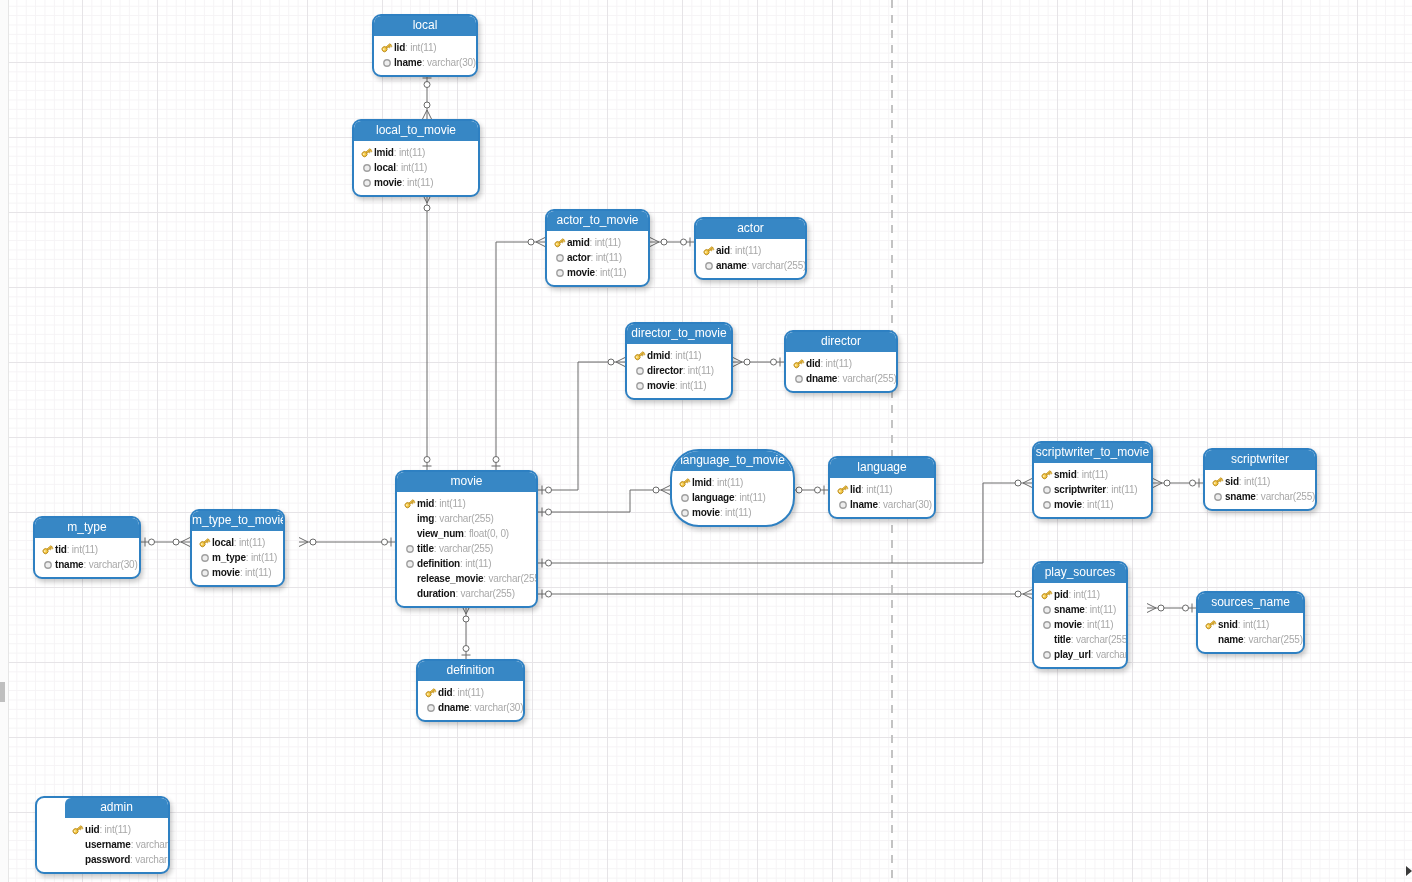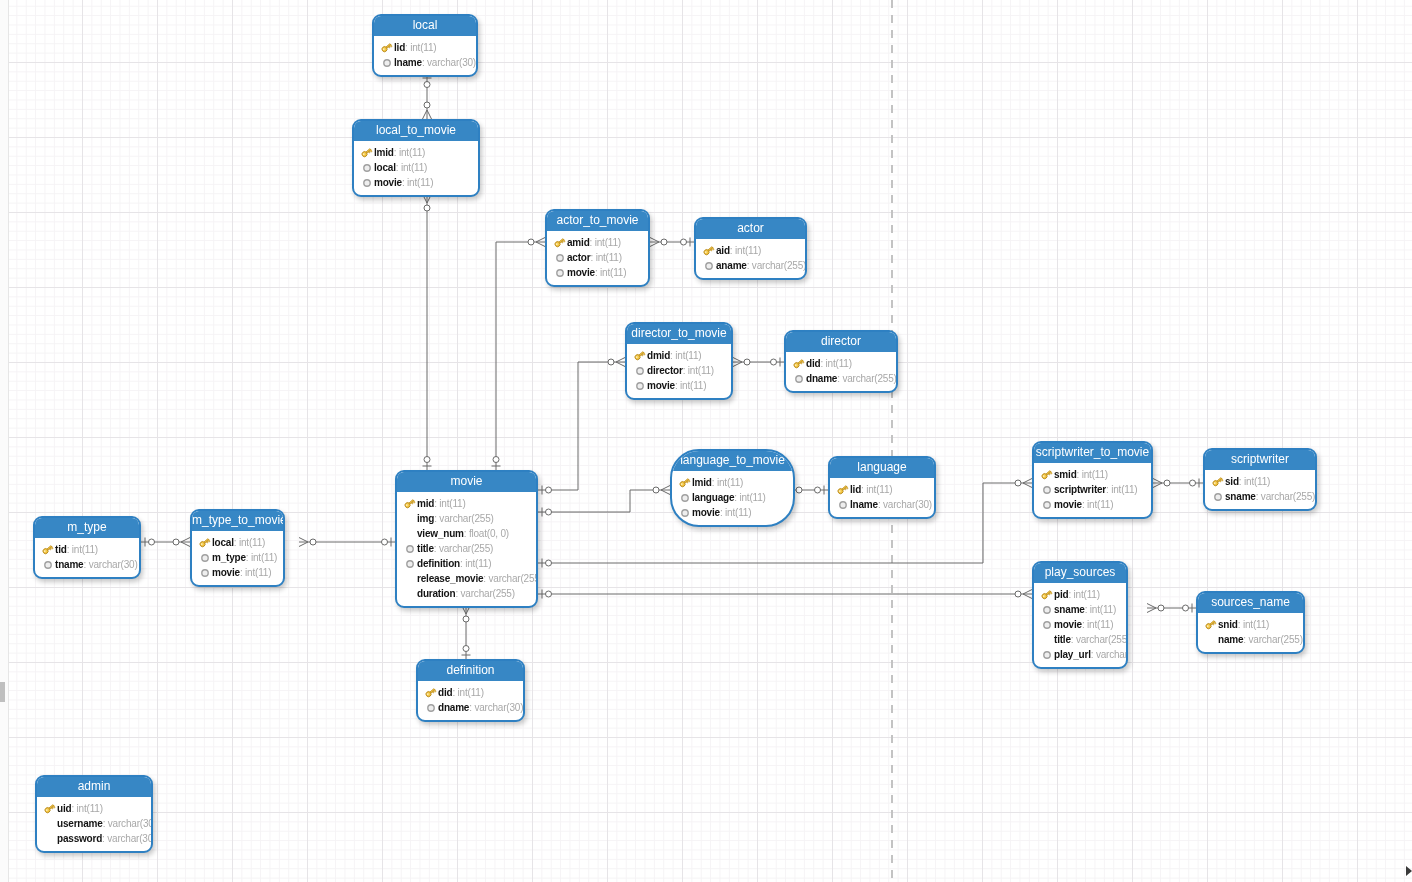--- a/index.html
+++ b/index.html
@@ -753,21 +753,21 @@
             <span class="ficon">
               <svg width="10" height="10" viewBox="0 0 10 10">
                 <circle cx="5" cy="5" r="3.2" fill="#eeeeee" stroke="#a0a0a0" stroke-width="1.4"></circle>
               </svg>
             </span>
             <span class="fname">dname</span>
             <span class="ftype">: varchar(30)</span>
           </div>
         </div>
       </div>
-      <div class="table" style="left: 35px; top: 775px; width: 118px;">
+      <div class="table" style="left: 35px; top: 796px; width: 135px; padding-left: 28px;">
         <div class="thead">admin</div>
         <div class="tbody">
           <div class="frow">
             <span class="ficon">
               <svg width="13" height="13" viewBox="0 0 16 16">
                 <g transform="rotate(-40 8 8)">
                   <rect x="6.8" y="7.1" width="7.6" height="1.8" rx="0.5" fill="#f6c945" stroke="#b8891c" stroke-width="0.9"></rect>
                   <rect x="10.2" y="8.6" width="1.4" height="2.1" fill="#f6c945" stroke="#b8891c" stroke-width="0.7"></rect>
                   <rect x="12.8" y="8.6" width="1.4" height="2.7" fill="#f6c945" stroke="#b8891c" stroke-width="0.7"></rect>
                   <circle cx="4.8" cy="8" r="3.1" fill="#f6c945" stroke="#b8891c" stroke-width="1.1"></circle>

